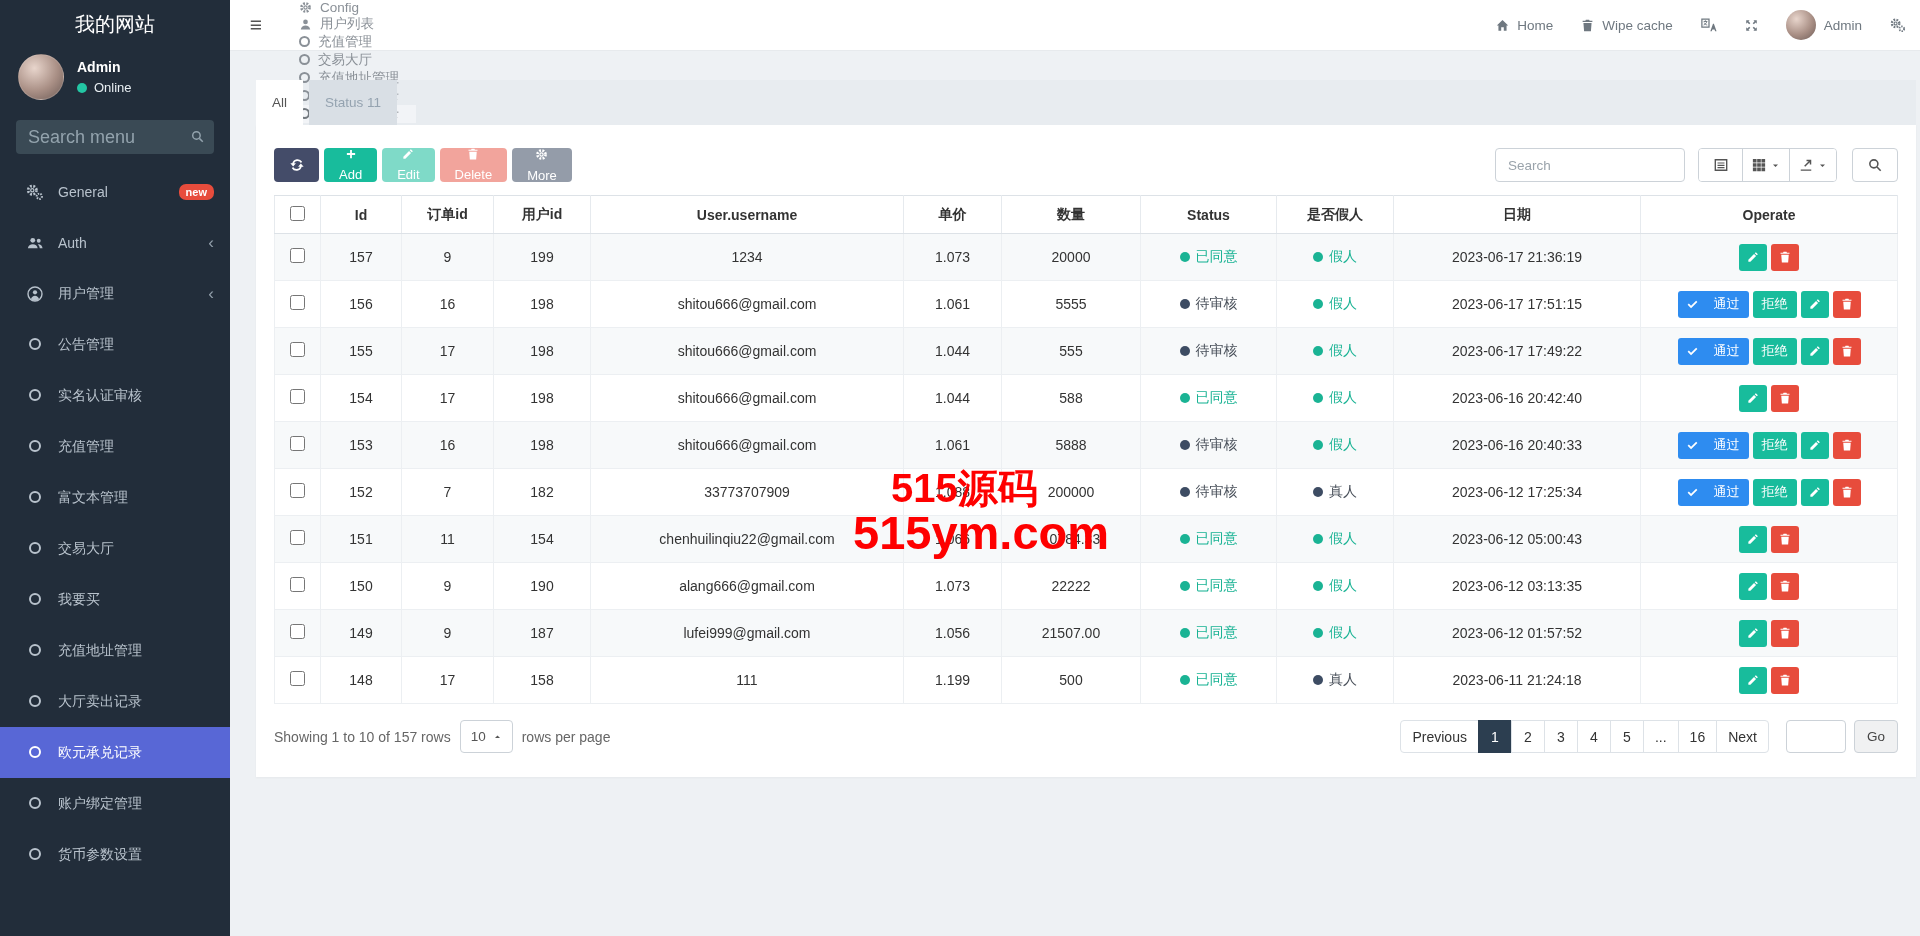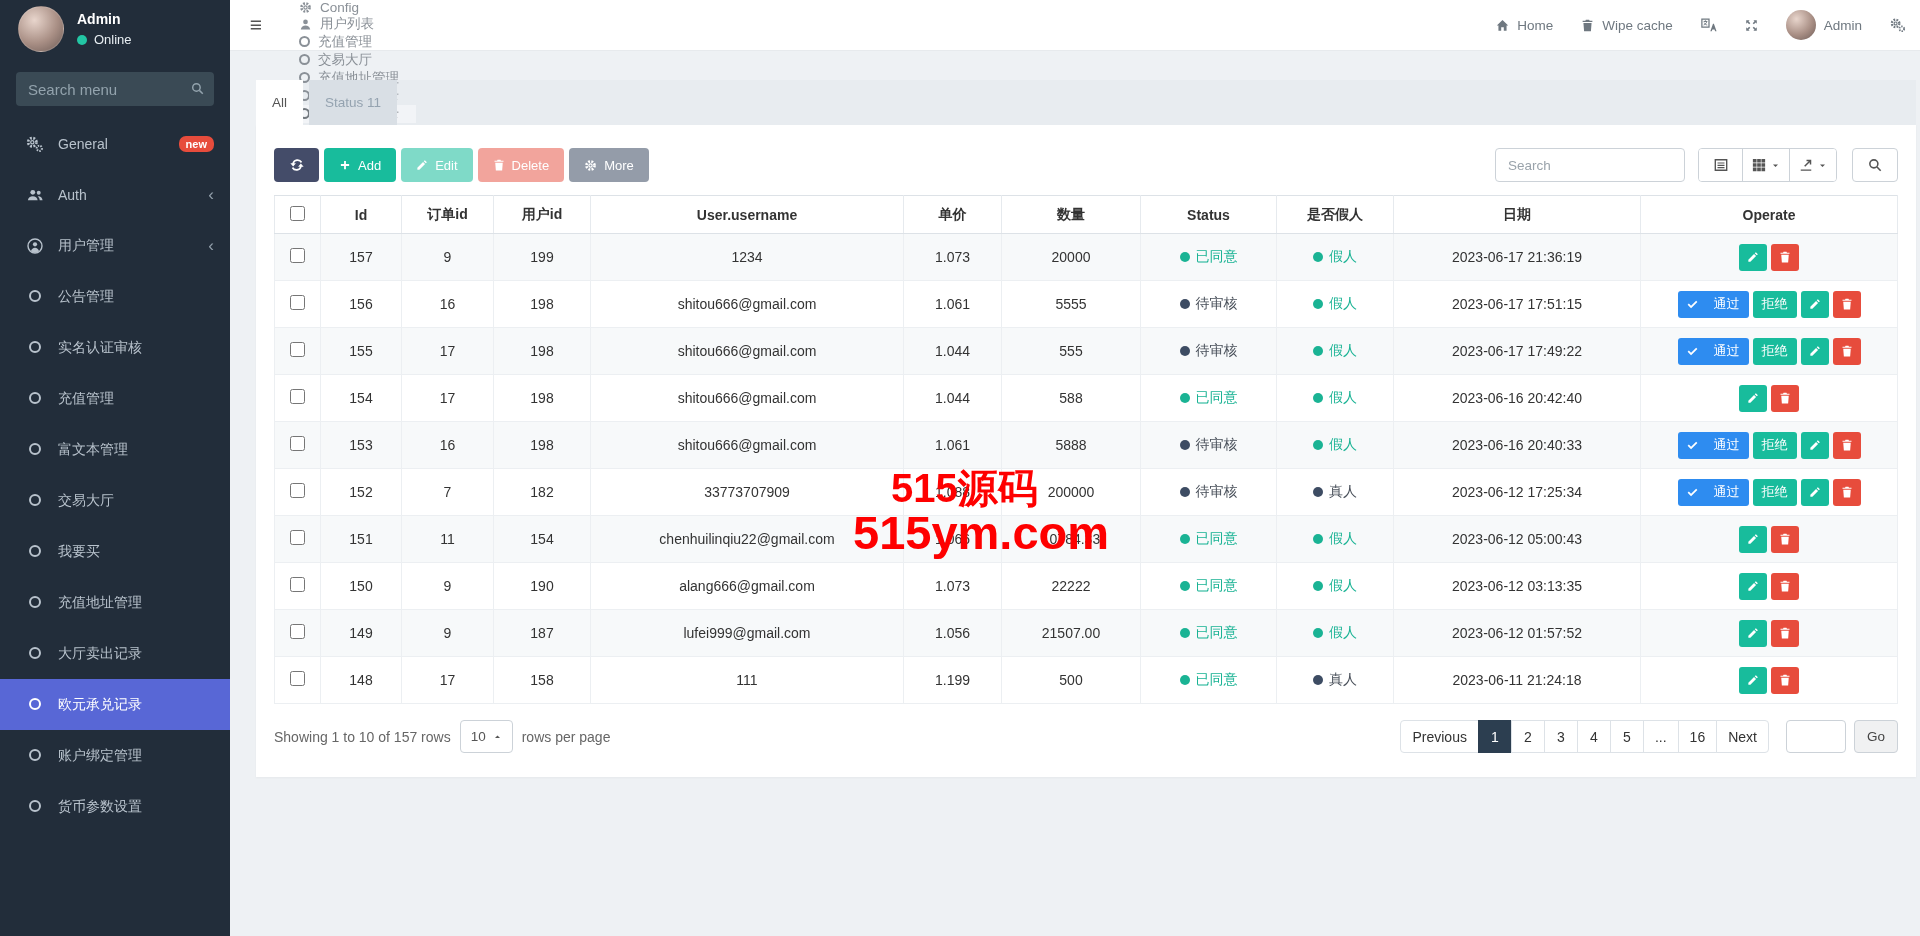--- a/index.html
+++ b/index.html
@@ -26,21 +26,21 @@
   .user-panel { display:flex; align-items:center; gap:13px; padding:6px 18px 10px; }
   .avatar { border-radius:50%; background:radial-gradient(circle at 35% 30%, #e8d5cc, #a98f85 55%, #6b5a55); flex:none; }
   .avatar.lg { width:46px; height:46px; border:1px solid rgba(255,255,255,.15); }
   .avatar.sm { width:30px; height:30px; }
   .user-name { color:#fff; font-weight:bold; font-size:14px; margin-bottom:5px; }
   .user-status { color:#e8eef2; font-size:13px; display:flex; align-items:center; gap:7px; }
   .dot { display:inline-block; border-radius:50%; }
   .dot.green { width:10px; height:10px; background:#23c6a4; }
   .menu-search { margin:10px 16px 0; position:relative; }
   .menu-search input { width:100%; height:34px; background:#3a4a55; border:none; border-radius:4px;
-    padding:0 32px 0 12px; color:#cfd8dc; font-size:15px; outline:none; font-family:inherit; }
+    padding:0 32px 0 12px; color:#cfd8dc; font-size:18px; outline:none; font-family:inherit; }
   .menu-search input::placeholder { color:#93a3ad; }
   .ms-icon { position:absolute; right:10px; top:10px; color:#93a3ad; }
   .menu { list-style:none; margin:12px 0 0; padding:0; }
   .menu-item { height:51px; display:flex; align-items:center; gap:13px; padding:0 16px 0 25px;
     color:#b8c2cc; font-size:14px; cursor:pointer; }
   .menu-item .mi-icon { width:20px; display:flex; justify-content:center; align-items:center; }
   .menu-item.active { background:#5867d6; color:#fff; }
   .badge-new { margin-left:auto; background:#e74c3c; color:#fff; font-size:11px; font-weight:bold;
     padding:2px 7px; border-radius:7px; }
   .mi-arrow { margin-left:auto; font-size:17px; color:#93a0ab; }
@@ -63,21 +63,21 @@
   .panel-tabs { display:flex; background:#e8ecf0; }
   .ptab { height:45px; display:flex; align-items:center; padding:0 16px; font-size:13.5px;
     color:#95a3b0; background:#d9dfe5; margin-right:6px; cursor:pointer; }
   .ptab.active { background:#fff; color:#555; }
   .panel-body { background:#fff; padding:23px 18px 24px; box-shadow:0 1px 2px rgba(0,0,0,.04); }
 
   
   .toolbar { display:flex; align-items:center; }
   .tb-left { display:flex; gap:5px; }
   .btn { height:34px; border:none; border-radius:4px; color:#fff; font-size:13px; display:inline-flex;
-    align-items:center; gap:7px; padding:0 15px; cursor:pointer; font-family:inherit; }
+    align-items:center; gap:7px; padding:0 15px; cursor:pointer; font-family:inherit;flex-direction:column; }
   .btn-refresh { background:#444c69; padding:0; width:45px; justify-content:center; }
   .btn-add { background:#18bc9c; }
   .btn-edit { background:#18bc9c; opacity:.55; }
   .btn-del { background:#e74c3c; opacity:.5; }
   .btn-more { background:#949ca9; }
   .toolbar-right { margin-left:auto; display:flex; align-items:center; }
   .tb-search { width:190px; height:34px; border:1px solid #ccd2d8; border-radius:4px; padding:0 12px;
     font-size:13.5px; color:#555; outline:none; margin-right:13px; font-family:inherit; }
   .tb-search::placeholder { color:#9aa3ab; }
   .icon-btn-group { display:flex; border:1px solid #ccd2d8; border-radius:4px; overflow:hidden; margin-right:15px; }
@@ -128,20 +128,21 @@
   .wm { position:absolute; font-weight:bold; z-index:99; pointer-events:none; white-space:nowrap; color:#fe0000; }
   #wm1 { left:891px; top:461px; font-size:40px; }
   #wm2 { left:853px; top:505px; font-size:47px; }
 </style>
 </head>
 <body>
 
 <div class="app">
 
   <aside class="sidebar">
+    <div class="logo">我的网站</div>
     <div class="user-panel">
       <div class="avatar lg"></div>
       <div>
         <div class="user-name">Admin</div>
         <div class="user-status">
           <span class="dot green"></span>
           <span>Online</span>
         </div>
       </div>
     </div>

